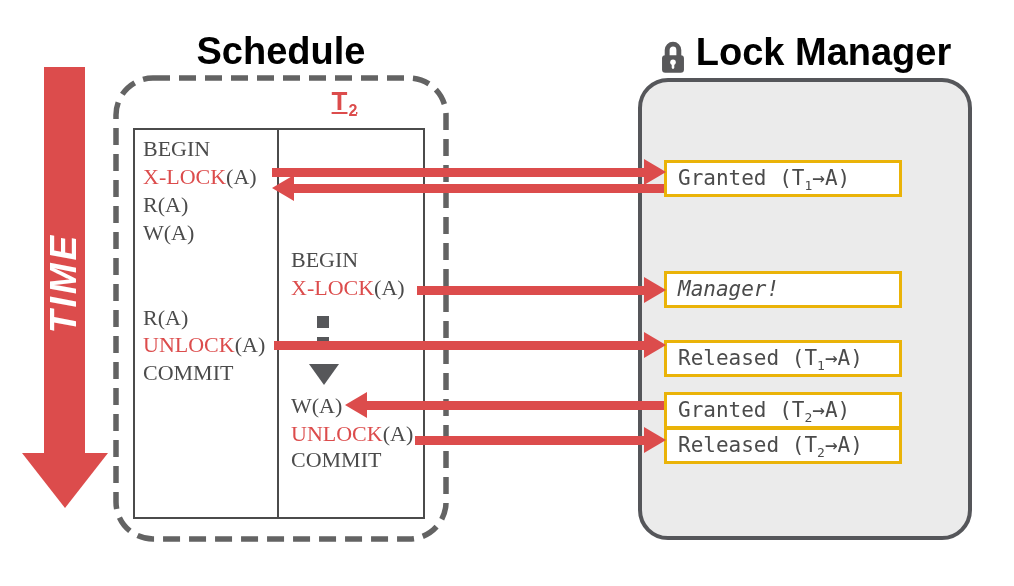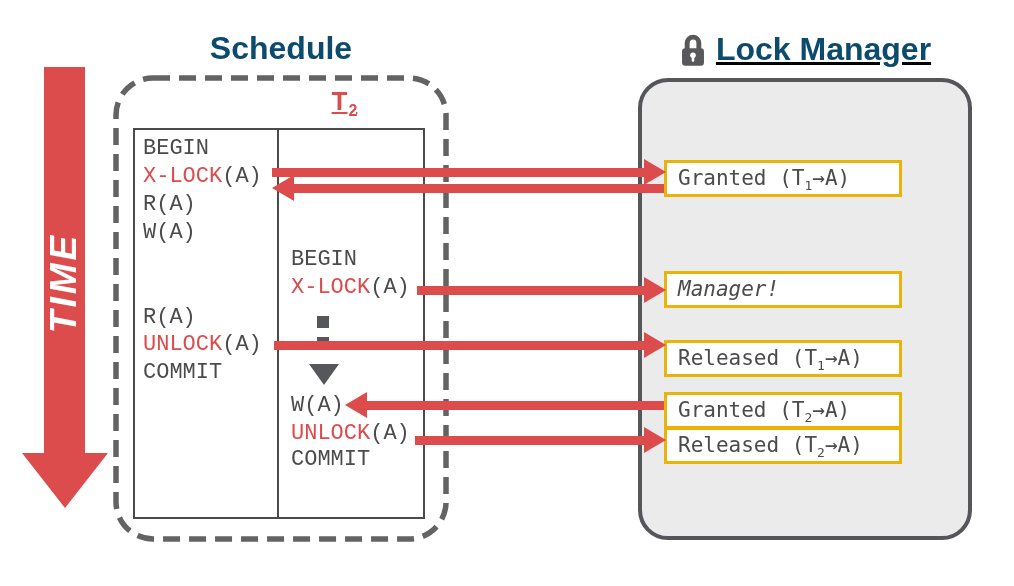--- a/index.html
+++ b/index.html
@@ -12,34 +12,34 @@
   
   .time-shaft{left:44px;top:67px;width:41px;height:388px;background:#dc4c4c;}
   .time-head{left:22px;top:453px;width:0;height:0;
     border-left:43px solid transparent;border-right:43px solid transparent;
     border-top:55px solid #dc4c4c;}
   .time-label{left:64px;top:283px;transform:translate(-50%,-50%) rotate(-90deg);
     color:#ffffff;font-size:37px;font-weight:bold;font-style:italic;letter-spacing:3px;
     white-space:nowrap;z-index:2;}
 
   
-  .panel-title{font-size:32px;font-weight:bold;color:#0c4a6e;text-align:center;white-space:nowrap;}
+  .panel-title{font-size:38px;font-weight:bold;color:#000000;text-align:center;white-space:nowrap;}
   .schedule-title{left:116px;top:30px;width:330px;}
-  .lockmgr-title{left:640px;top:31px;width:330px;display:flex;align-items:center;justify-content:center;gap:9px;text-decoration:underline;}
+  .lockmgr-title{left:640px;top:31px;width:330px;display:flex;align-items:flex-end;justify-content:center;gap:9px;}
 
   
   .dash-svg{left:111px;top:73px;z-index:1;}
   .sched-table{left:133px;top:128px;width:288px;height:387px;border:2px solid #4b4b4b;background:#ffffff;z-index:2;}
   .sched-divider{left:277px;top:128px;width:2px;height:391px;background:#4b4b4b;z-index:3;}
   .thead{top:86px;font-size:26px;font-weight:bold;color:#dc4c4c;text-align:center;z-index:3;}
   .thead-t1{left:133px;width:145px;}
   .thead-t2{left:271px;width:146px;text-decoration:underline;}
   .thead sub{font-size:16px;font-weight:bold;vertical-align:baseline;position:relative;top:6px;left:1px;}
 
-  .op{font-family:Liberation Mono, monospace;font-size:22px;line-height:28px;
+  .op{font-family:Liberation Serif, serif;font-size:22px;line-height:28px;
       color:#4b4b4b;white-space:nowrap;z-index:3;}
   .op .kw{color:#dc4c4c;}
   .t1op{left:143px;}
   .t2op{left:291px;}
 
   
   .wait-dot{width:12px;height:12px;background:#56575a;z-index:3;}
   .wait-tri{left:309px;top:364px;width:0;height:0;z-index:3;
     border-left:15px solid transparent;border-right:15px solid transparent;
     border-top:21px solid #56575a;}

